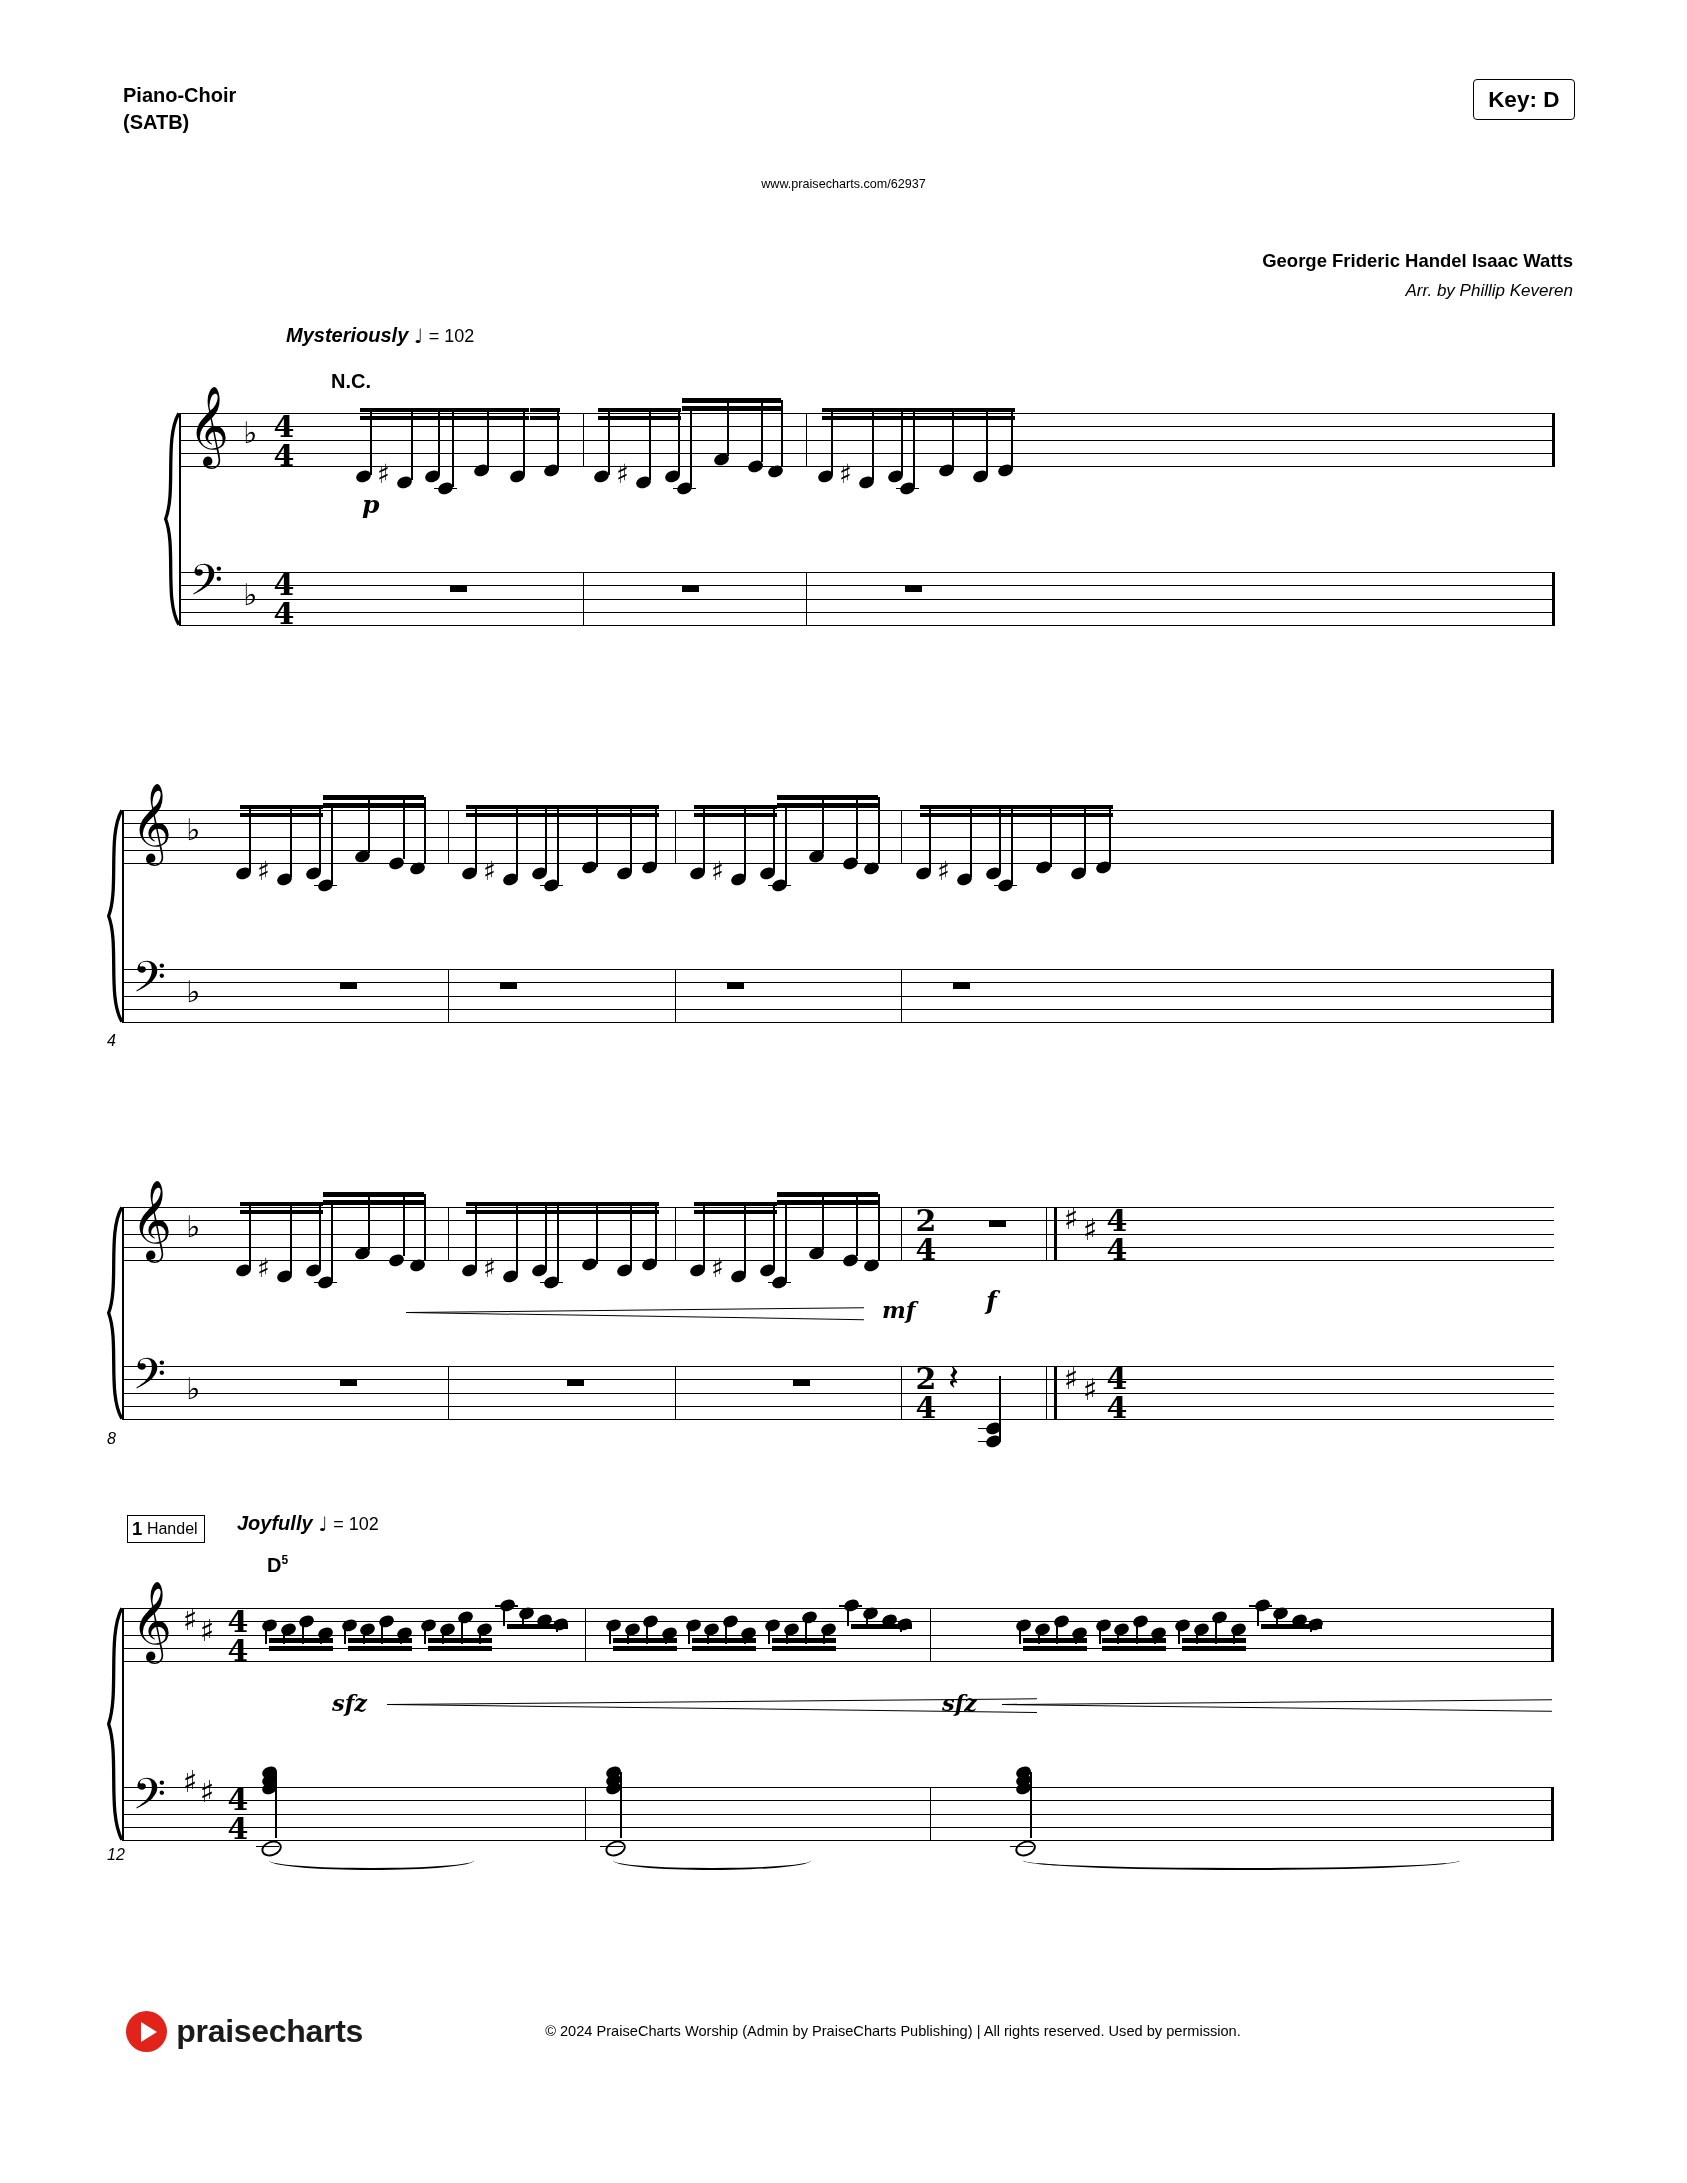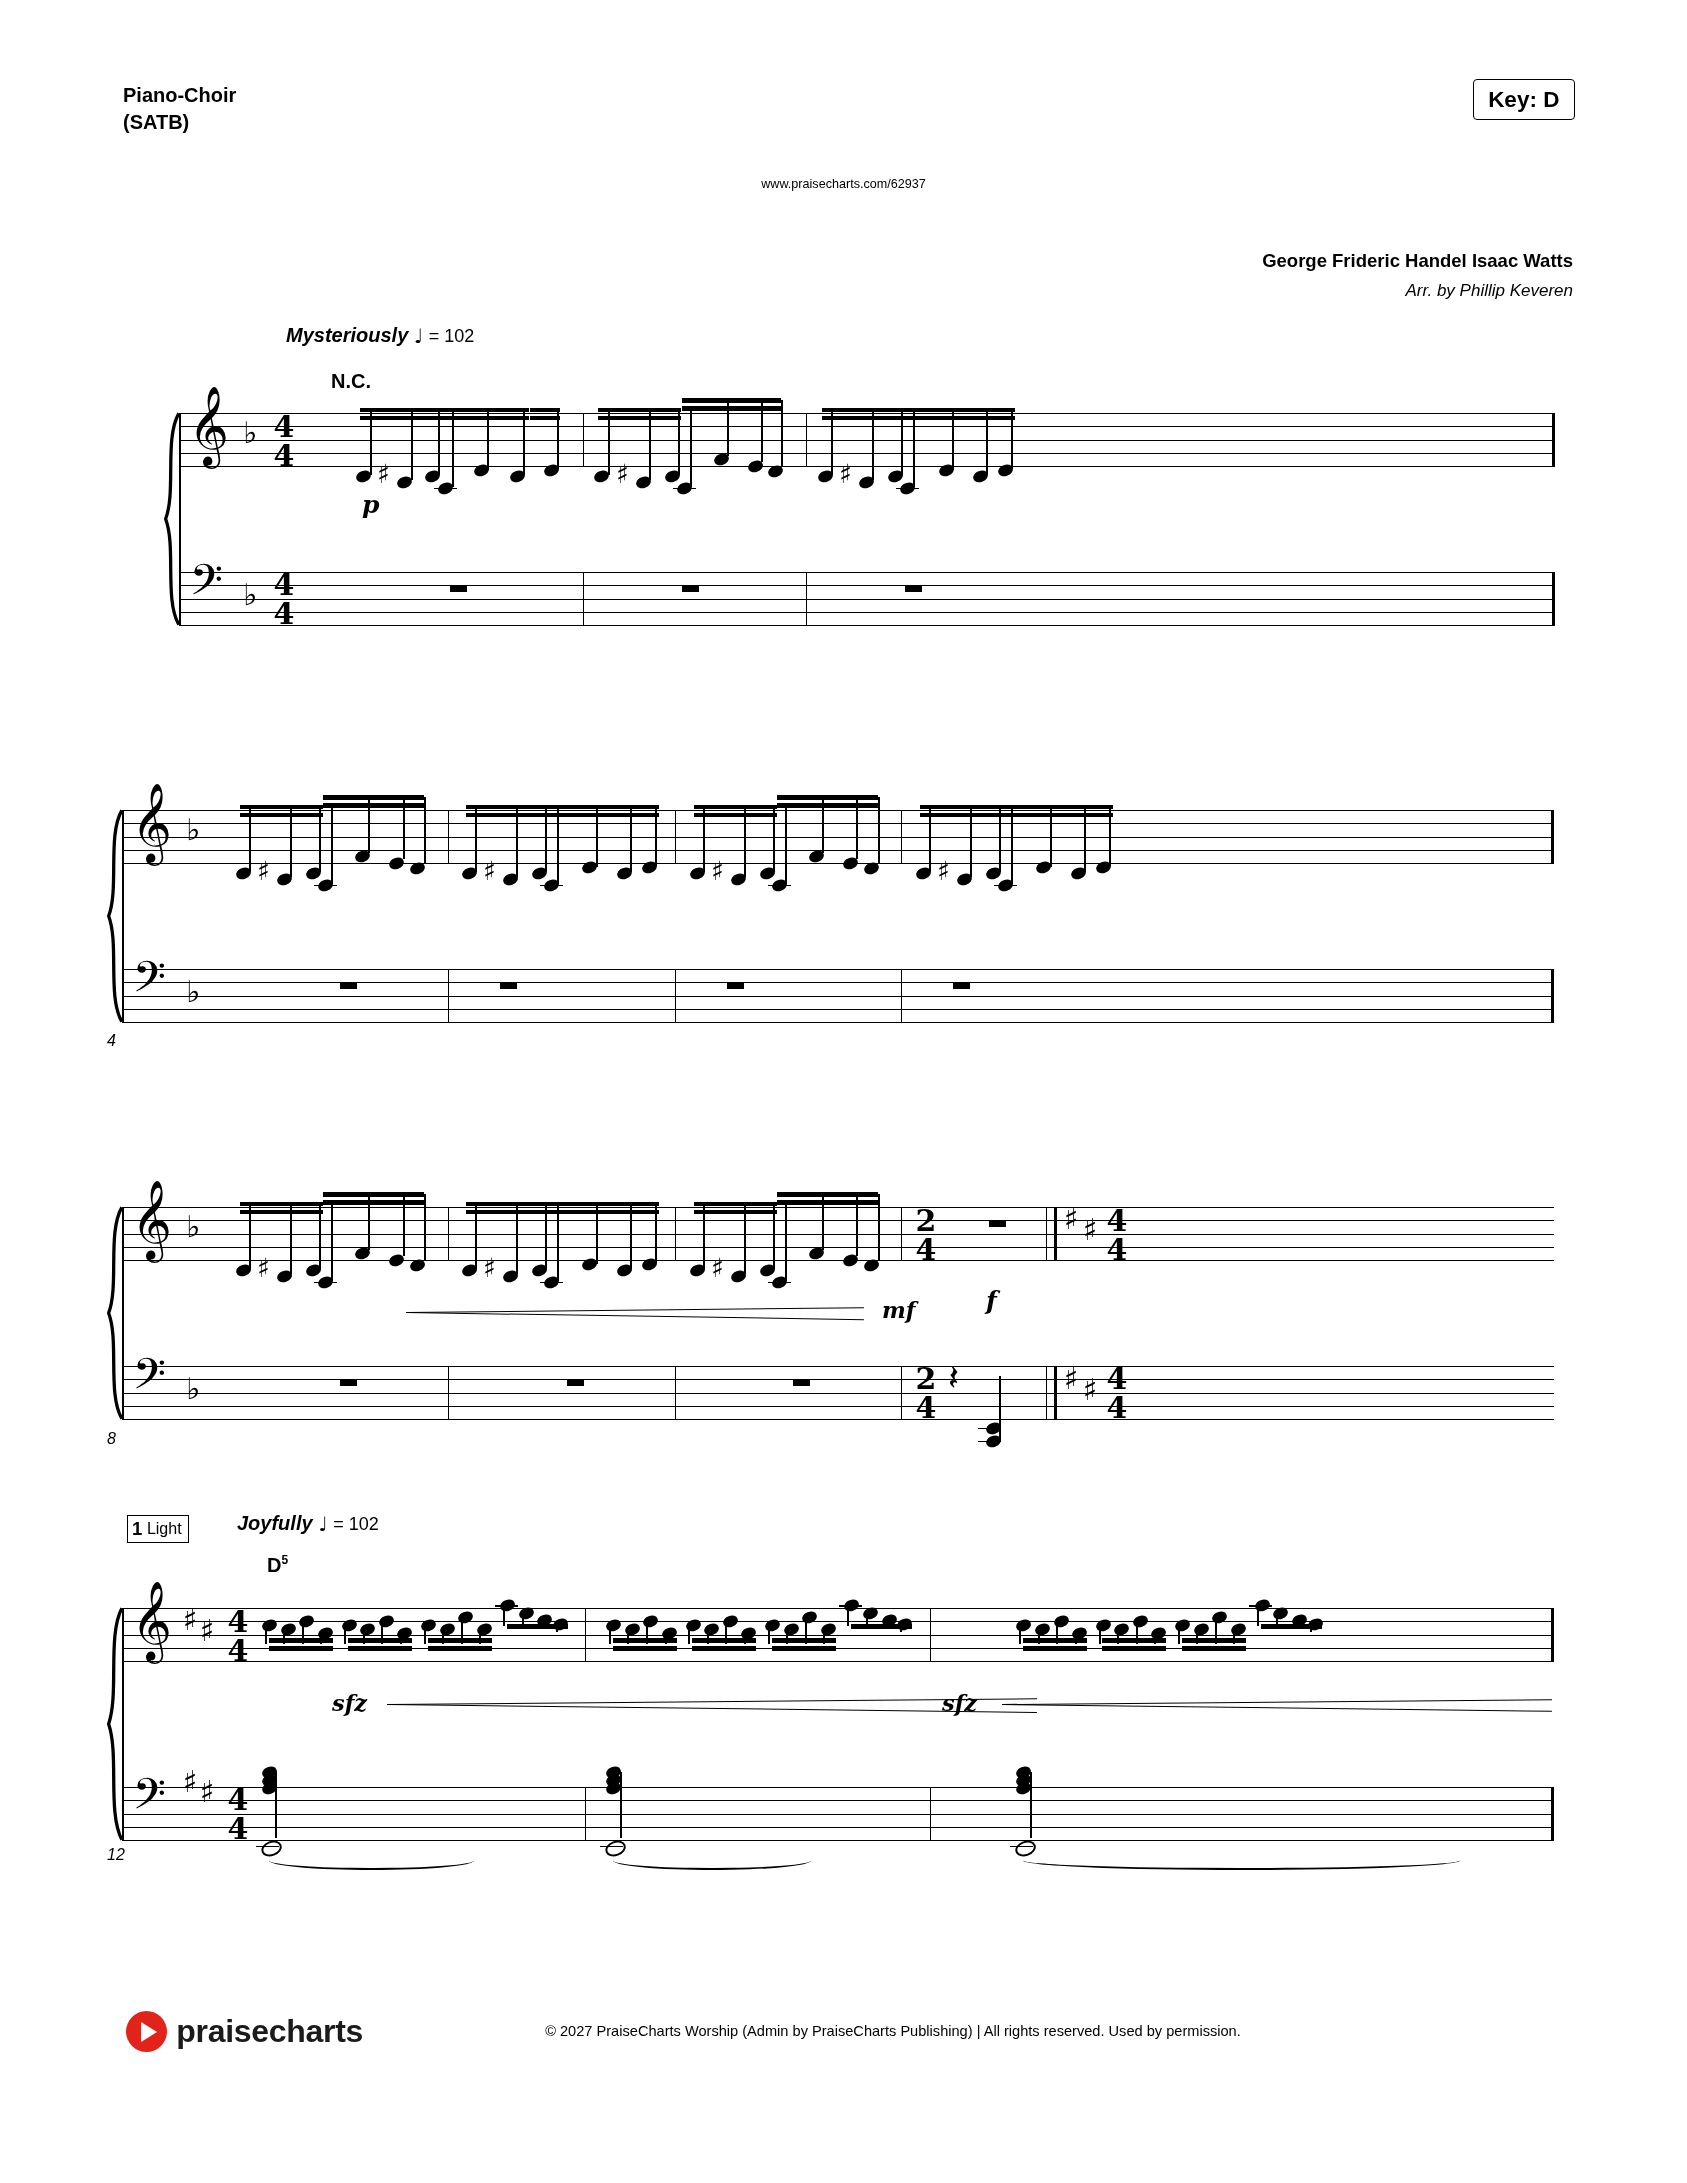--- a/index.html
+++ b/index.html
@@ -722,21 +722,21 @@
     <div class="keysig" style="left:961px; top:168px;">♯</div>
     <div class="timesig" style="left:980px; top:157px; width:30px;">
       <div>4</div>
       <div>4</div>
     </div>
     <div class="sysbar" style="left:0; top:159px; height:53px;"></div>
   </div>
 
   <div class="section-box" style="left:127px; top:1515px;">
     <span class="num">1</span>
-    <span>Light</span>
+    <span>Handel</span>
   </div>
   <div class="tempo-mark" style="left:237px; top:1511px;">
     <span>Joyfully</span>
     <span class="quarter-glyph">♩</span>
     <span class="tempo-bpm">= 102</span>
   </div>
   <div class="chord-sym" style="left:267px; top:1553px;">
     <span>D</span><sup>5</sup>
   </div>
   <div class="measure-num" style="left:107px; top:1846px;">12</div>
@@ -957,17 +957,17 @@
 
     <div class="barline thick" style="left:1429px; top:179px; height:53px;"></div>
     <div class="sysbar" style="left:0; top:179px; height:53px;"></div>
   </div>
 
   <div class="footer-logo">
     <div class="logo-mark"></div>
     <div class="logo-text">praisecharts</div>
   </div>
   <div class="copyright">
-    <div>© 2027 PraiseCharts Worship (Admin by PraiseCharts Publishing) | All rights reserved. Used by permission.</div>
+    <div>© 2024 PraiseCharts Worship (Admin by PraiseCharts Publishing) | All rights reserved. Used by permission.</div>
   </div>
 
 </div>
 
 
 </body></html>

